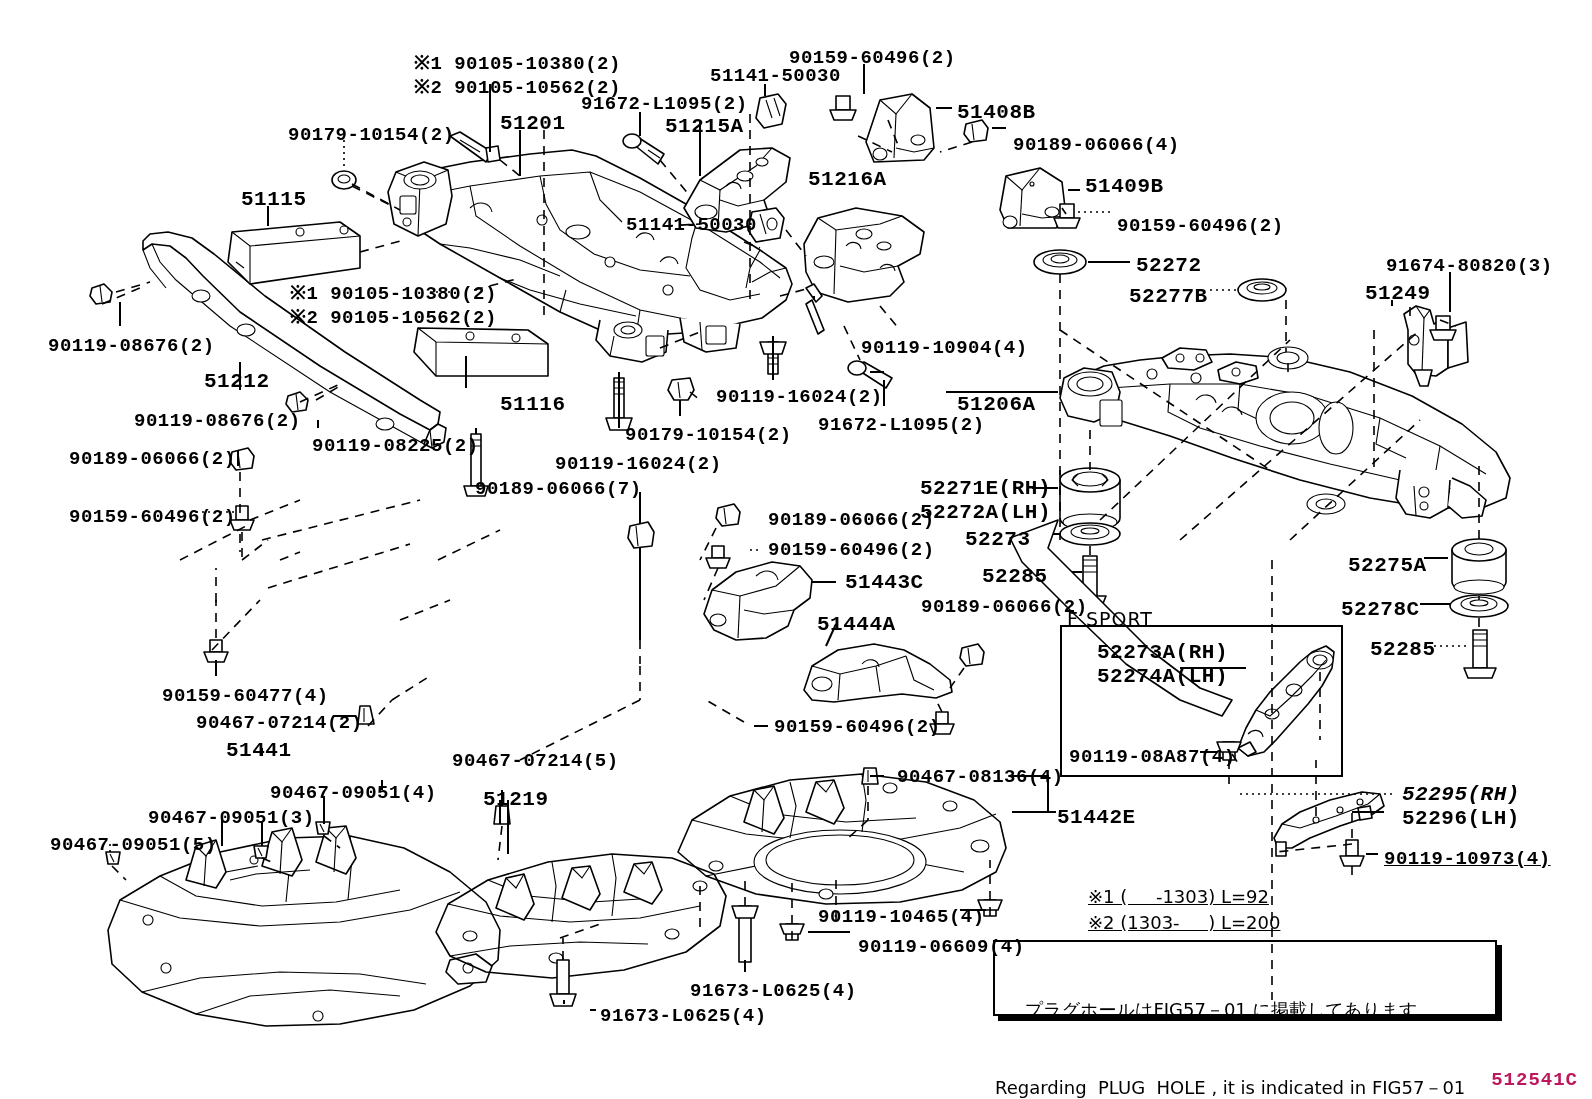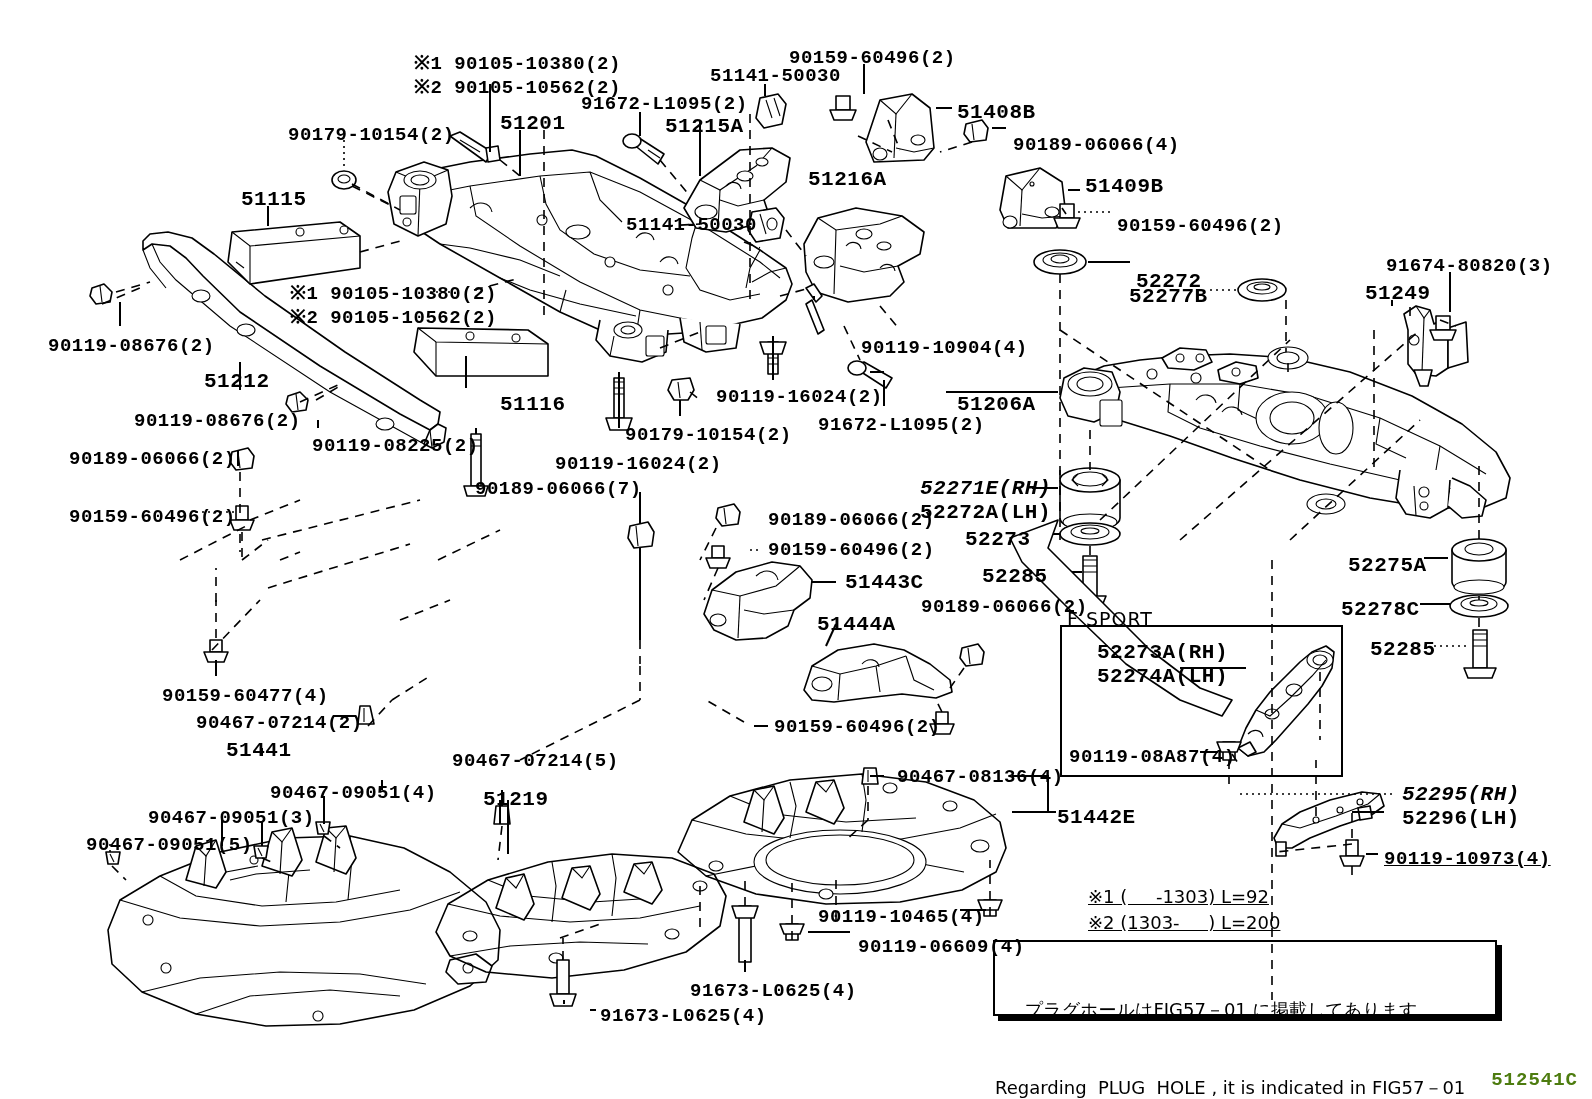--- a/index.html
+++ b/index.html
@@ -21,21 +21,21 @@
   }
   .fsport-cap{
     position:absolute;font-family:"DejaVu Sans","Liberation Sans",sans-serif;
     font-size:19px;color:#000;letter-spacing:1px;white-space:pre;
   }
   .boxline{position:absolute;border:2px solid #000;}
   .boxline.shadow{box-shadow:5px 5px 0 #000;}
   .figno{
     position:absolute;right:14px;bottom:8px;
     font-family:"Liberation Mono","DejaVu Sans Mono",monospace;
-    font-weight:bold;font-size:19px;letter-spacing:1px;color:#4d7c0f;
+    font-weight:bold;font-size:19px;letter-spacing:1px;color:#be185d;
   }
   .notes-center{text-align:center;}
 </style>
 </head>
 <body>
 
 <div id="sheet">
 
   <svg id="art" viewBox="0 0 1592 1099">
     <defs>
@@ -761,40 +761,40 @@
       <div class="lbl big" style="left: 957px; top: 100px;">51408B</div>
       <div class="lbl" style="left: 1013px; top: 133px;">90189-06066(4)</div>
       <div class="lbl big" style="left: 500px; top: 111px; text-align: right;">51201</div>
       <div class="lbl big" style="left: 665px; top: 114px;">51215A</div>
       <div class="lbl" style="left: 288px; top: 123px;">90179-10154(2)</div>
       <div class="lbl big" style="left: 808px; top: 167px;">51216A</div>
       <div class="lbl big" style="left: 1085px; top: 174px;">51409B</div>
       <div class="lbl big" style="left: 241px; top: 187px;">51115</div>
       <div class="lbl" style="left: 1117px; top: 214px;">90159-60496(2)</div>
       <div class="lbl" style="left: 626px; top: 213px;">51141-50030</div>
-      <div class="lbl big" style="left: 1136px; top: 269px; text-align: right;">52272</div>
+      <div class="lbl big" style="left: 1136px; top: 253px; text-align: right;">52272</div>
       <div class="lbl big" style="left: 1129px; top: 284px;">52277B</div>
       <div class="lbl" style="left: 1386px; top: 254px;">91674-80820(3)</div>
       <div class="lbl big" style="left: 1365px; top: 281px;">51249</div>
       <div class="lbl" style="left: 290px; top: 282px;">※1 90105-10380(2)</div>
       <div class="lbl" style="left: 290px; top: 306px;">※2 90105-10562(2)</div>
       <div class="lbl" style="left: 48px; top: 334px;">90119-08676(2)</div>
       <div class="lbl" style="left: 861px; top: 336px;">90119-10904(4)</div>
       <div class="lbl big" style="left: 204px; top: 369px;">51212</div>
       <div class="lbl" style="left: 716px; top: 385px;">90119-16024(2)</div>
       <div class="lbl big" style="left: 500px; top: 392px;">51116</div>
       <div class="lbl" style="left: 818px; top: 413px;">91672-L1095(2)</div>
       <div class="lbl big" style="left: 957px; top: 392px;">51206A</div>
       <div class="lbl" style="left: 134px; top: 409px;">90119-08676(2)</div>
       <div class="lbl" style="left: 625px; top: 423px;">90179-10154(2)</div>
       <div class="lbl" style="left: 312px; top: 434px;">90119-08225(2)</div>
       <div class="lbl" style="left: 555px; top: 452px;">90119-16024(2)</div>
       <div class="lbl" style="left: 69px; top: 447px;">90189-06066(2)</div>
       <div class="lbl" style="left: 475px; top: 477px;">90189-06066(7)</div>
-      <div class="lbl big" style="left: 920px; top: 476px; font-style: italic;">52271E(RH)</div>
+      <div class="lbl big" style="left: 920px; top: 476px;">52271E(RH)</div>
       <div class="lbl big" style="left: 920px; top: 500px;">52272A(LH)</div>
       <div class="lbl" style="left: 69px; top: 505px;">90159-60496(2)</div>
       <div class="lbl" style="left: 768px; top: 508px;">90189-06066(2)</div>
       <div class="lbl big" style="left: 965px; top: 527px;">52273</div>
       <div class="lbl" style="left: 768px; top: 538px;">90159-60496(2)</div>
       <div class="lbl big" style="left: 1348px; top: 553px;">52275A</div>
       <div class="lbl big" style="left: 982px; top: 564px;">52285</div>
       <div class="lbl big" style="left: 845px; top: 570px;">51443C</div>
       <div class="lbl big" style="left: 1341px; top: 597px;">52278C</div>
       <div class="lbl big" style="left: 817px; top: 612px;">51444A</div>
@@ -803,21 +803,21 @@
       <div class="lbl" style="left: 162px; top: 684px;">90159-60477(4)</div>
       <div class="lbl" style="left: 196px; top: 711px;">90467-07214(2)</div>
       <div class="lbl big" style="left: 226px; top: 738px;">51441</div>
       <div class="lbl" style="left: 774px; top: 715px;">90159-60496(2)</div>
       <div class="lbl" style="left: 270px; top: 781px;">90467-09051(4)</div>
       <div class="lbl" style="left: 452px; top: 749px;">90467-07214(5)</div>
       <div class="lbl big" style="left: 483px; top: 787px;">51219</div>
       <div class="lbl" style="left: 897px; top: 765px;">90467-08136(4)</div>
       <div class="lbl" style="left: 148px; top: 806px;">90467-09051(3)</div>
       <div class="lbl big" style="left: 1057px; top: 805px;">51442E</div>
-      <div class="lbl" style="left: 50px; top: 833px; margin-left: 36px;">90467-09051(5)</div>
+      <div class="lbl" style="left: 50px; top: 833px;">90467-09051(5)</div>
       <div class="lbl big" style="left: 1402px; top: 782px; font-style: italic;">52295(RH)</div>
       <div class="lbl big" style="left: 1402px; top: 806px;">52296(LH)</div>
       <div class="lbl" style="left: 1384px; top: 847px; text-decoration: underline;">90119-10973(4)</div>
       <div class="lbl" style="left: 818px; top: 905px;">90119-10465(4)</div>
       <div class="lbl" style="left: 858px; top: 935px;">90119-06609(4)</div>
       <div class="lbl" style="left: 690px; top: 979px;">91673-L0625(4)</div>
       <div class="lbl" style="left: 600px; top: 1004px;">91673-L0625(4)</div>
     </div>
 
   <div class="fsport-cap" id="fsport-caption" style="left: 1067px; top: 608px;">F SPORT</div>

